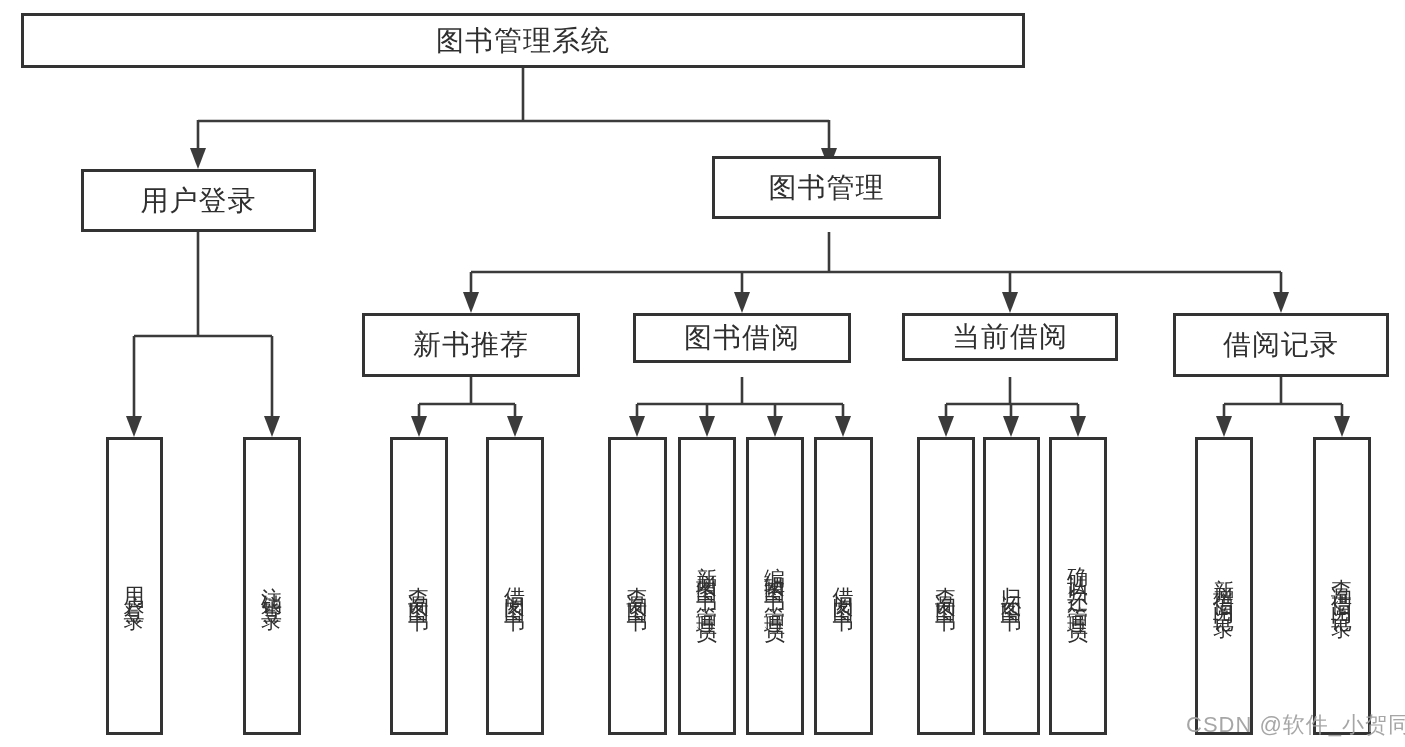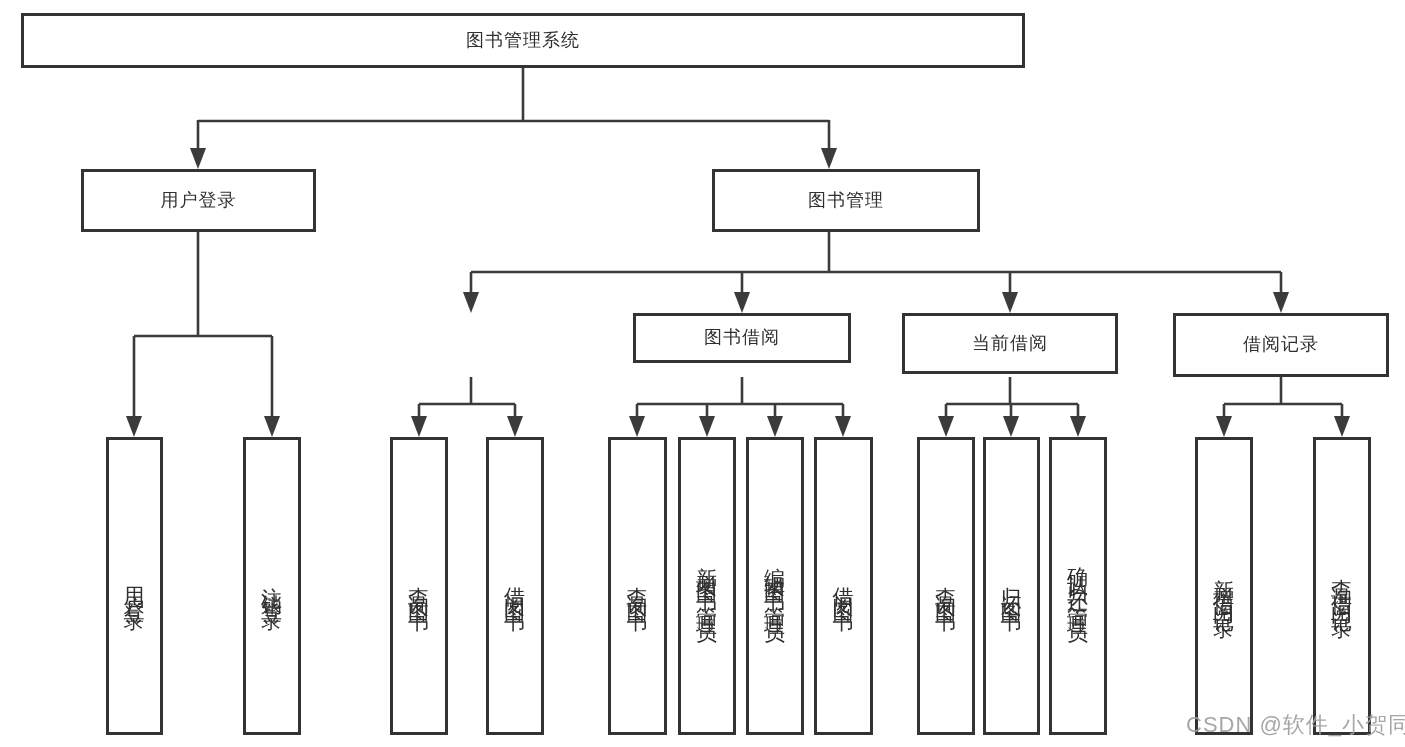--- a/index.html
+++ b/index.html
@@ -13,21 +13,21 @@
   .connectors{position:absolute;left:0;top:0;z-index:1;}
   .ln{stroke:#3b3b3b;stroke-width:2.6;fill:none;}
   .ah{fill:#3b3b3b;stroke:none;}
   .box{
     position:absolute;
     box-sizing:border-box;
     background:#ffffff;
     border:3px solid #333333;
     display:flex;align-items:center;justify-content:center;
     color:#2f2f2f;
-    font-size:18px;
+    font-size:28px;
     letter-spacing:1px;
     z-index:2;
     text-align:center;
     line-height:1.2;
   }
   .vbox{
     writing-mode:vertical-rl;
     font-size:21px;
     letter-spacing:8px;
   }
@@ -104,24 +104,25 @@
     <path class="ln" d="M1224 404 H1342"></path>
     <path class="ln" d="M1224 404 V423"></path>
     <path class="ln" d="M1342 404 V423"></path>
     <path class="ah" d="M1216 416 H1232 L1224 437 Z"></path>
     <path class="ah" d="M1334 416 H1350 L1342 437 Z"></path>
   </svg>
 
   <div class="box" style="left:21px;top:13px;width:1004px;height:55px">图书管理系统</div>
 
   <div class="box" style="left:81px;top:169px;width:235px;height:63px">用户登录</div>
-  <div class="box" style="left:712px;top:169px;width:268px;height:63px">图书管理</div>
+  <div class="box" style="left:712px;top:156px;width:229px;height:63px">图书管理</div>
 
+  <div class="box" style="left:362px;top:313px;width:218px;height:64px">新书推荐</div>
   <div class="box" style="left:633px;top:313px;width:218px;height:50px">图书借阅</div>
-  <div class="box" style="left:902px;top:313px;width:216px;height:61px">当前借阅</div>
+  <div class="box" style="left:902px;top:313px;width:216px;height:48px">当前借阅</div>
   <div class="box" style="left:1173px;top:313px;width:216px;height:64px">借阅记录</div>
 
   <div class="box vbox" style="left:106px;top:437px;width:57px;height:298px">用户登录</div>
   <div class="box vbox" style="left:243px;top:437px;width:58px;height:298px">注销登录</div>
 
   <div class="box vbox" style="left:390px;top:437px;width:58px;height:298px">查询图书</div>
   <div class="box vbox" style="left:486px;top:437px;width:58px;height:298px">借阅图书</div>
 
   <div class="box vbox" style="left:608px;top:437px;width:59px;height:298px">查询图书</div>
   <div class="box vbox" style="left:678px;top:437px;width:58px;height:298px">新增图书（管理员）</div>

